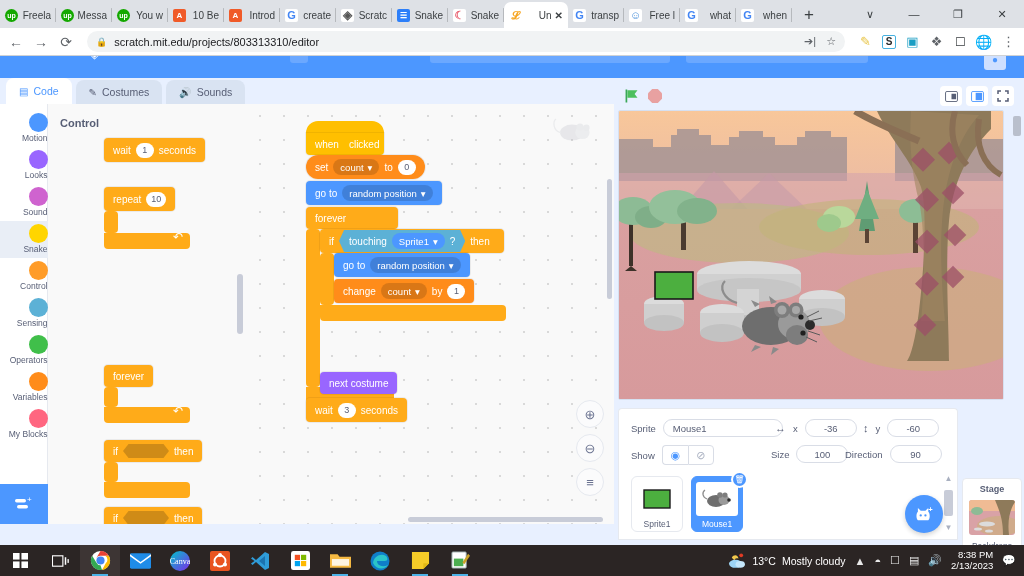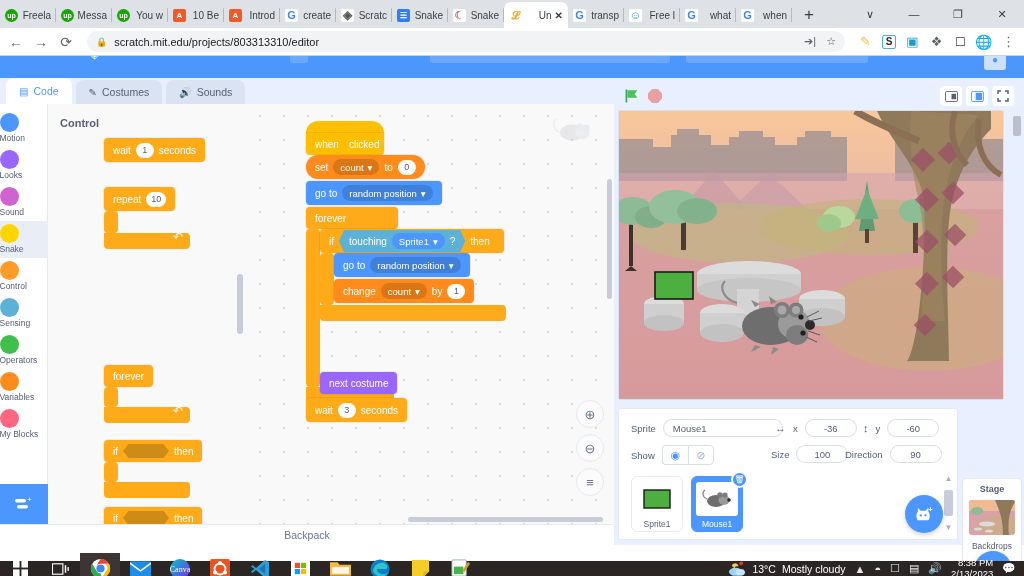--- a/index.html
+++ b/index.html
@@ -115,21 +115,21 @@
 
   
   .cat-bar {
     position:absolute; top:26px; left:0; width:48px; height:420px;
     background:#fff; border-right:1px solid #e6e9ef;
     display:flex; flex-direction:column; align-items:center;
     padding-top:6px;
   }
   .cat {
     width:48px; padding:3px 0 4px; display:flex; flex-direction:column;
-    align-items:flex-start; gap:1px;
+    align-items:flex-end; gap:1px;
   }
   .cat.sel { background:#e9eef6; }
   .cat-dot { width:19px; height:19px; border-radius:50%; }
   .cat-lbl { font-size:8.5px; color:#575e75; }
   .ext-btn {
     position:absolute; left:0; bottom:0; width:48px; height:40px;
     background:#4c97ff; display:flex; align-items:center;
     justify-content:center; color:#fff; font-size:16px;
   }
 
@@ -269,21 +269,21 @@
     background:#fff; border-radius:4px; border:1px solid #e6e9ef;
     display:flex; flex-direction:column; align-items:center; padding-top:5px;
   }
   .sp-title { font-size:9px; font-weight:bold; color:#575e75; }
   .sp-stage-thumb { width:46px; height:35px; border-radius:3px;
                     margin-top:6px; overflow:hidden; }
   .sp-backdrops { font-size:8.5px; color:#575e75; margin-top:6px; }
 
   
   .taskbar {
-    position:absolute; left:0; bottom:0; width:1024px; height:15px;
+    position:absolute; left:0; bottom:0; width:1024px; height:31px;
     background:#2b2524; display:flex; align-items:center;
   }
   .tb-item { width:40px; height:31px; display:flex; align-items:center;
              justify-content:center; position:relative;}
   .tb-item.active { background:#3d3534; }
   .tb-item.active::after { content:""; position:absolute; bottom:0; left:6px;
                            right:6px; height:2px; background:#4cb3e8;}
   .tb-item.run::after { content:""; position:absolute; bottom:0; left:12px;
                         right:12px; height:2px; background:#4cb3e8;}
   .tray { margin-left:auto; display:flex; align-items:center; gap:9px;
@@ -603,23 +603,20 @@
 
       <div class="zoomctl">
         <div class="zbtn">⊕</div>
         <div class="zbtn">⊖</div>
         <div class="zbtn">≡</div>
       </div>
       <div class="canvas-vscroll"></div>
       <div class="canvas-hscroll"></div>
     </div>
 
-    <div class="backpack">
-      <span>Backpack</span>
-    </div>
 
     <div class="stage-col">
 
       <div class="stage-bar">
         <svg class="flag-ico" viewBox="0 0 16 16">
           <path d="M2.4 1.5 L2.4 14.5" stroke="#3aa757" stroke-width="1.7"></path>
           <path d="M3.4 2.2 L13.5 2.2 L10.6 6 L13.5 9.8 L3.4 9.8 Z" fill="#4cbf5e"></path>
         </svg>
         <div class="stop-ico"></div>
         <div class="stage-bar-right">

